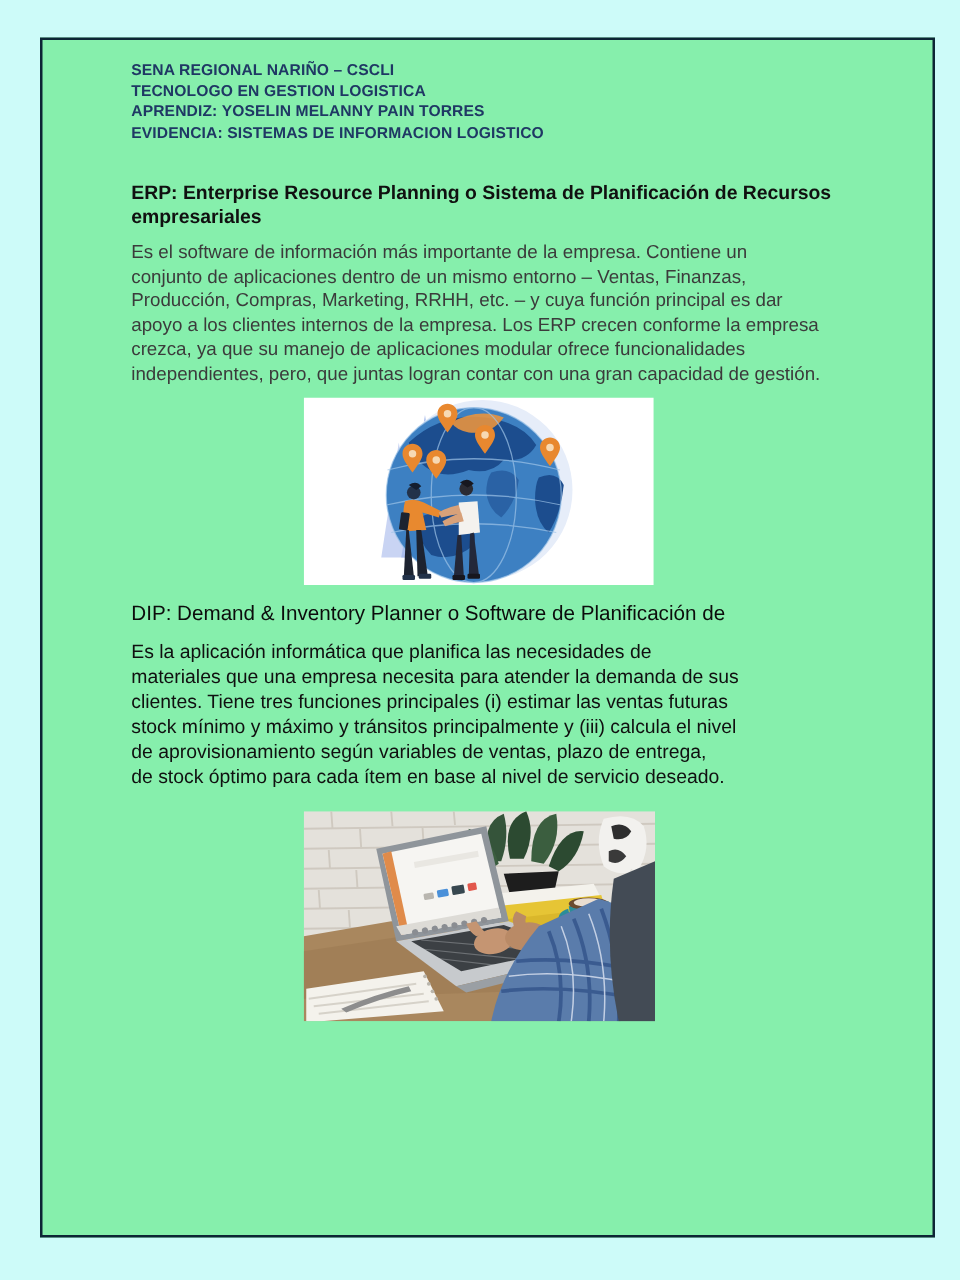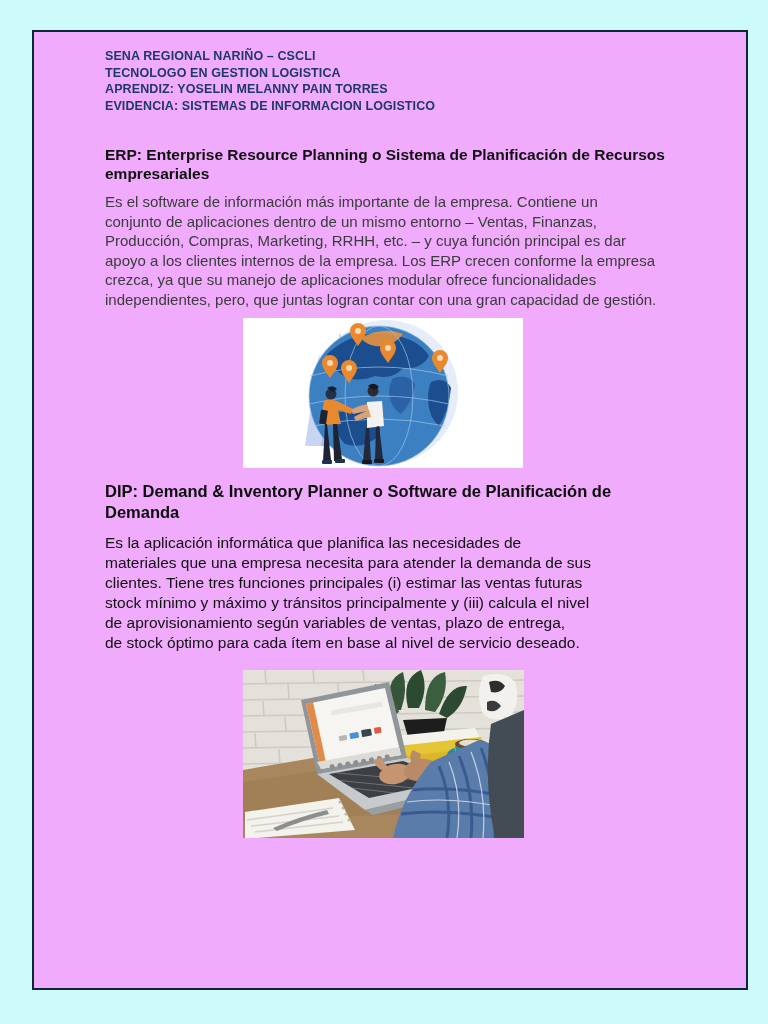--- a/index.html
+++ b/index.html
@@ -3,32 +3,32 @@
 <meta charset="utf-8">
 <style>
   html,body{margin:0;padding:0;}
   body{
     width:768px;height:1024px;overflow:hidden;position:relative;
     background:#cdfbf9;
     font-family:"Liberation Sans","DejaVu Sans",sans-serif;
   }
   .page{
     position:absolute;left:32px;top:30px;width:716px;height:960px;
-    border:2px solid #0d2535;background:#f0abfc;box-sizing:border-box;
+    border:2px solid #0d2535;background:#86efac;box-sizing:border-box;
   }
   .content{
     padding:16px 44px 0 71px;
   }
   .doc-header{color:#1f3864;font-weight:bold;font-size:12.5px;line-height:16.5px;letter-spacing:.1px;}
   .doc-header .hline{display:block;white-space:nowrap;}
   .h-erp{margin-top:31px;font-size:15.5px;line-height:19px;font-weight:bold;color:#101010;}
   .h-erp .hl, .h-dip .hl{display:block;white-space:nowrap;}
   .p-erp{margin-top:9px;font-size:15px;line-height:19.5px;color:#3b3b3b;}
   .p-erp .pl, .p-dip .pl{display:block;white-space:nowrap;}
-  .h-dip{margin-top:13px;font-size:16.5px;line-height:21px;font-weight:bold;color:#0c0c0c;}
+  .h-dip{margin-top:13px;font-size:16.5px;line-height:21px;font-weight:normal;color:#0c0c0c;}
   .p-dip{margin-top:10px;font-size:15.5px;line-height:20px;font-weight:normal;color:#101010;}
   .img1{margin:9px 0 0 138px;width:280px;height:150px;display:block;}
   .img2{margin:17px 0 0 138px;width:281px;height:168px;display:block;}
   svg{display:block;}
 </style>
 </head>
 <body>
 
 <div class="page">
   <div class="content">
@@ -123,21 +123,20 @@
           <path d="M126,110 L128,142 L124,144 L120,144 L123,110 Z" fill="#23283a"></path>
           <path d="M136,108 L140,141 L136,143 L132,143 L133,109 Z" fill="#23283a"></path>
           <rect x="119" y="142" width="10" height="4" rx="1" fill="#17171f"></rect>
           <rect x="131" y="141" width="10" height="4" rx="1" fill="#17171f"></rect>
         </g>
       </svg>
     </div>
 
     <div class="h-dip">
       <span class="hl">DIP: Demand &amp; Inventory Planner o Software de Planificación de</span>
-      <span class="hl">Demanda</span>
     </div>
 
     <div class="p-dip">
       <span class="pl">Es la aplicación informática que planifica las necesidades de</span>
       <span class="pl">materiales que una empresa necesita para atender la demanda de sus</span>
       <span class="pl">clientes. Tiene tres funciones principales (i) estimar las ventas futuras</span>
       <span class="pl">stock mínimo y máximo y tránsitos principalmente y (iii) calcula el nivel</span>
       <span class="pl">de aprovisionamiento según variables de ventas, plazo de entrega,</span>
       <span class="pl">de stock óptimo para cada ítem en base al nivel de servicio deseado.</span>
     </div>

